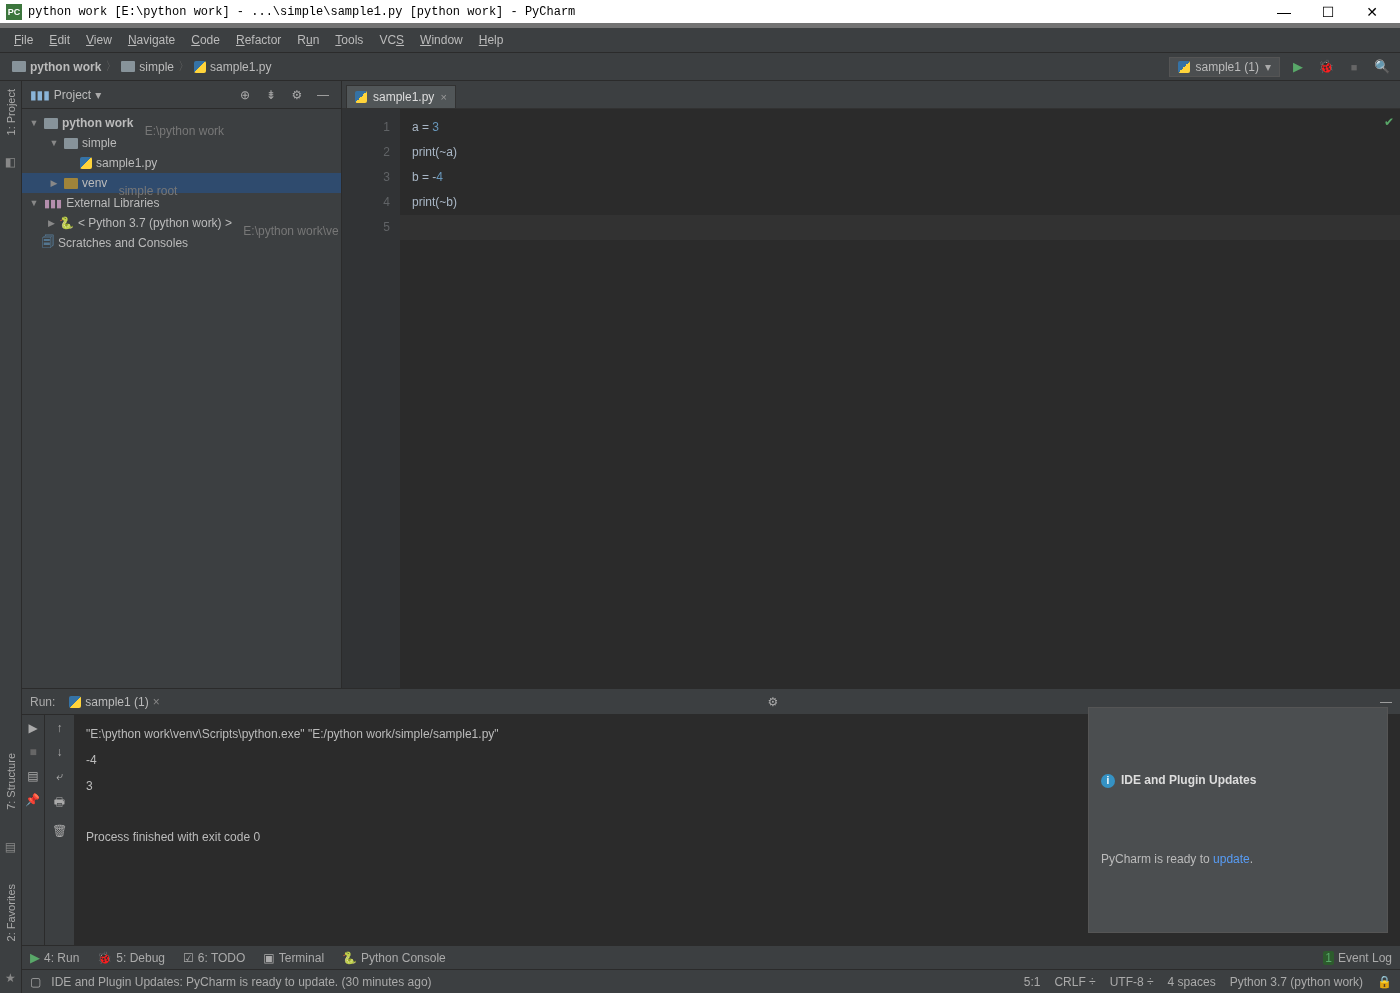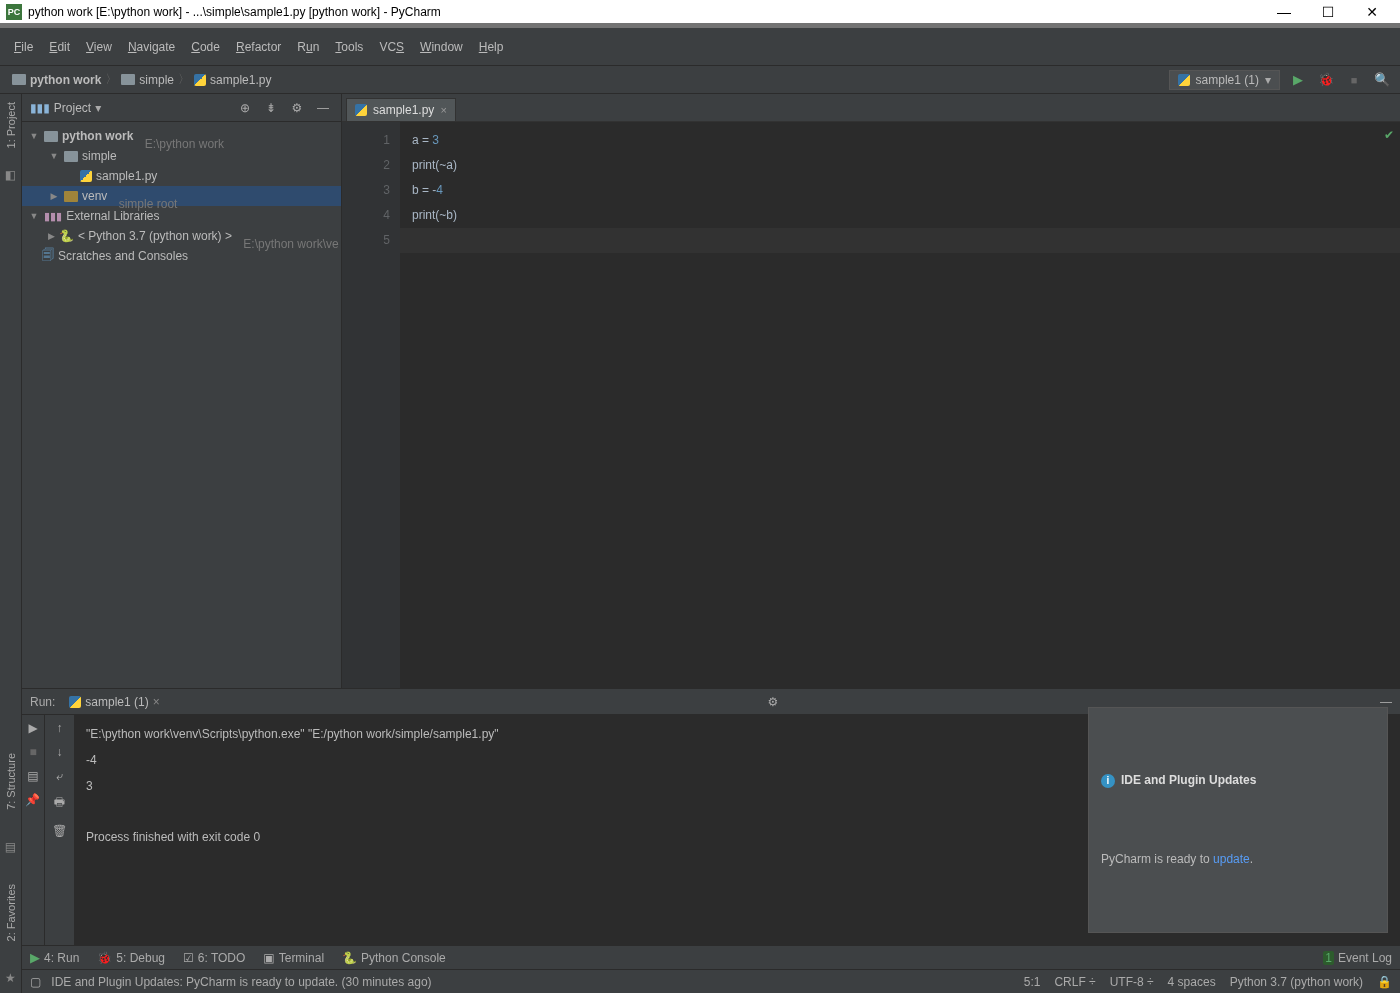--- a/index.html
+++ b/index.html
@@ -1,21 +1,21 @@
 <!DOCTYPE html>
 <html><head>
 <meta charset="utf-8">
 <style>
 * { margin:0; padding:0; box-sizing:border-box; font-family:"Segoe UI",Arial,sans-serif; font-size:12px; }
 body { background:#3c3f41; color:#bbb; width:1400px; height:993px; overflow:hidden; display:flex; flex-direction:column; }
 .titlebar { background:#fff; color:#000; height:28px; display:flex; align-items:center; padding:0 6px; border-bottom:5px solid #737373; }
 .titlebar .icon-pc { width:16px; height:16px; background:#3c763d; color:#fff; font-size:9px; font-weight:bold; display:flex; align-items:center; justify-content:center; margin-right:6px; }
-.titlebar .title { flex:1; }
+.titlebar .title { flex:1;font-family:Liberation Mono, monospace; }
 .titlebar .winbtn { width:44px; height:28px; display:flex; align-items:center; justify-content:center; font-size:14px; }
-.menubar { background:#3c3f41; height:38px; display:flex; align-items:center; padding:4px 8px; gap:4px; border-bottom:1px solid #2b2b2b; }
+.menubar { background:#3c3f41; height:25px; display:flex; align-items:center; padding:4px 8px; gap:4px; border-bottom:1px solid #2b2b2b; }
 .menubar span { padding:2px 6px; color:#bbb; }
 .menubar span u { text-decoration:underline; }
 .navbar { background:#3c3f41; height:28px; display:flex; align-items:center; padding:0 8px; border-bottom:1px solid #2b2b2b; }
 .crumb { display:flex; align-items:center; gap:4px; padding:0 4px; color:#bbb; }
 .folder-icon { width:14px; height:11px; background:#87939a; border-radius:1px; }
 .py-icon { width:12px; height:12px; background:linear-gradient(135deg,#3572A5 50%,#FFD43B 50%); border-radius:2px; }
 .chev { color:#666; }
 .nav-right { margin-left:auto; display:flex; align-items:center; gap:8px; }
 .run-config { background:#4b4e50; border:1px solid #555; padding:2px 8px; display:flex; align-items:center; gap:6px; }
 .icon-btn { width:20px; height:20px; display:flex; align-items:center; justify-content:center; }

